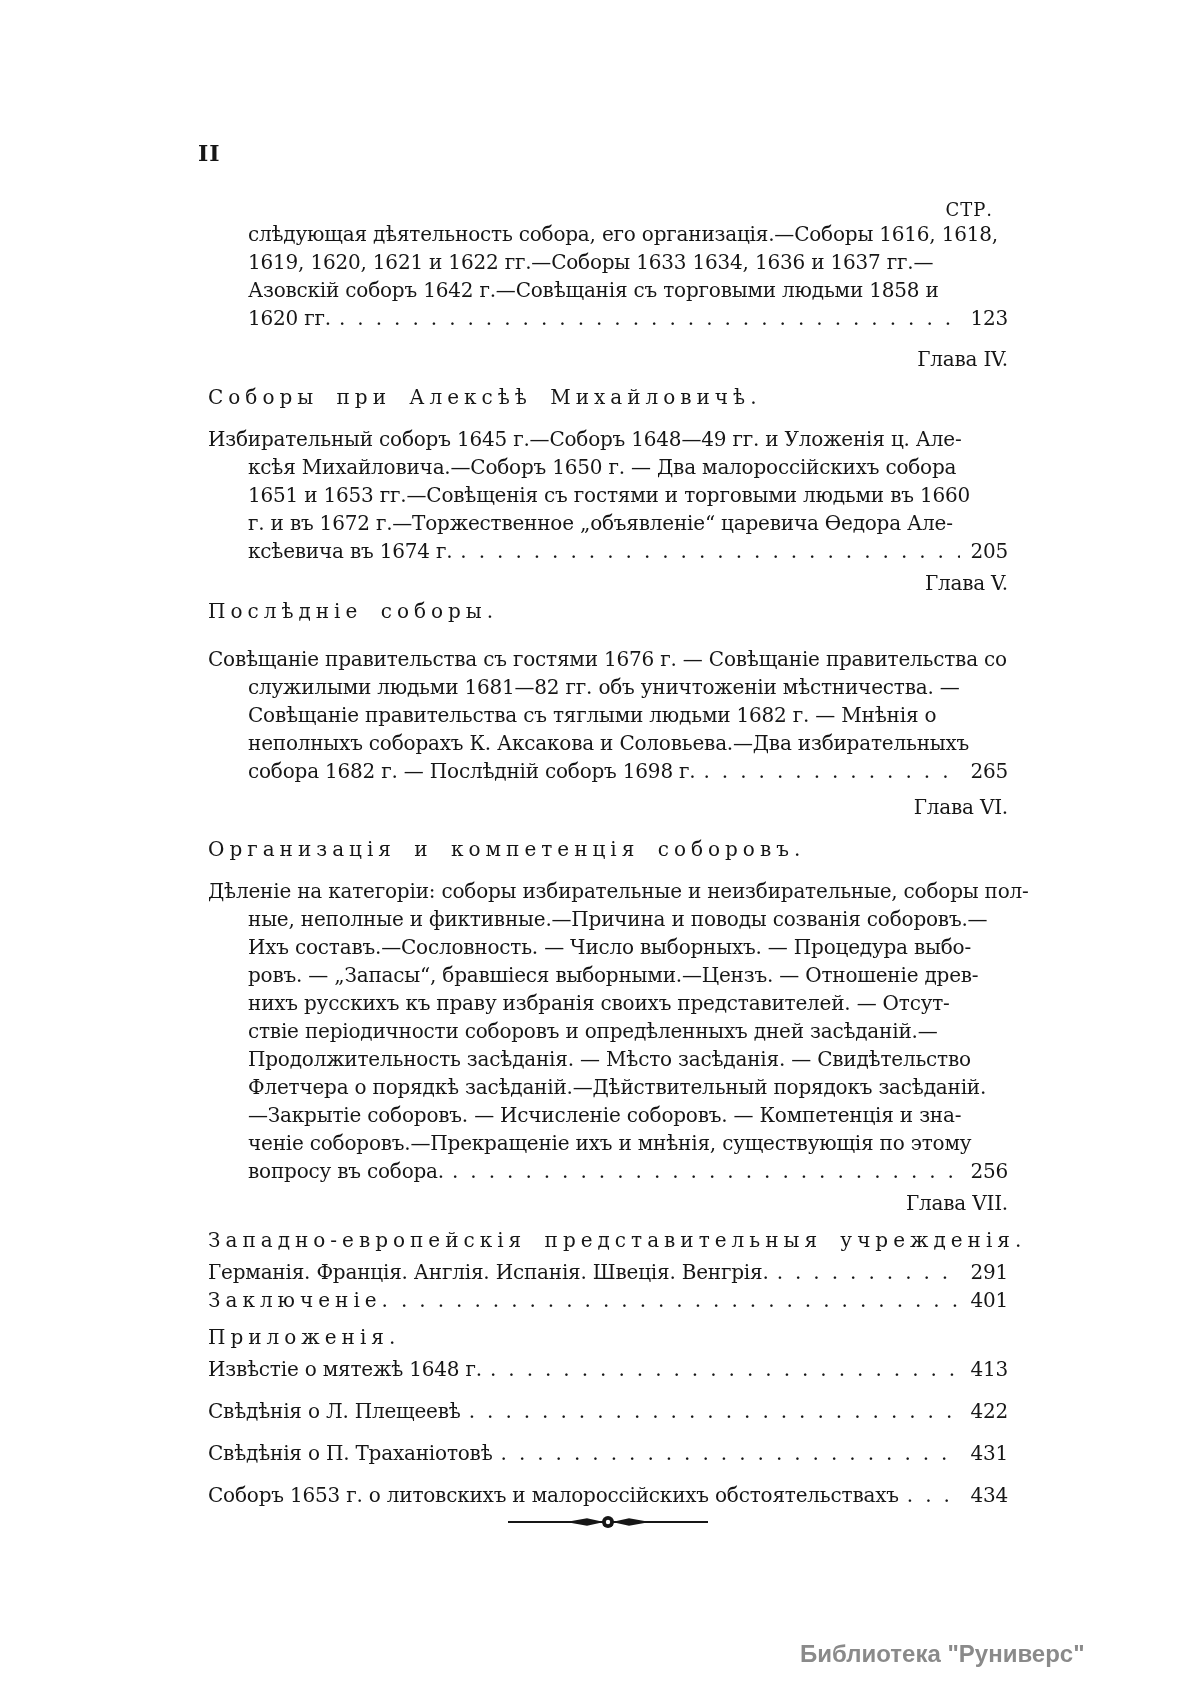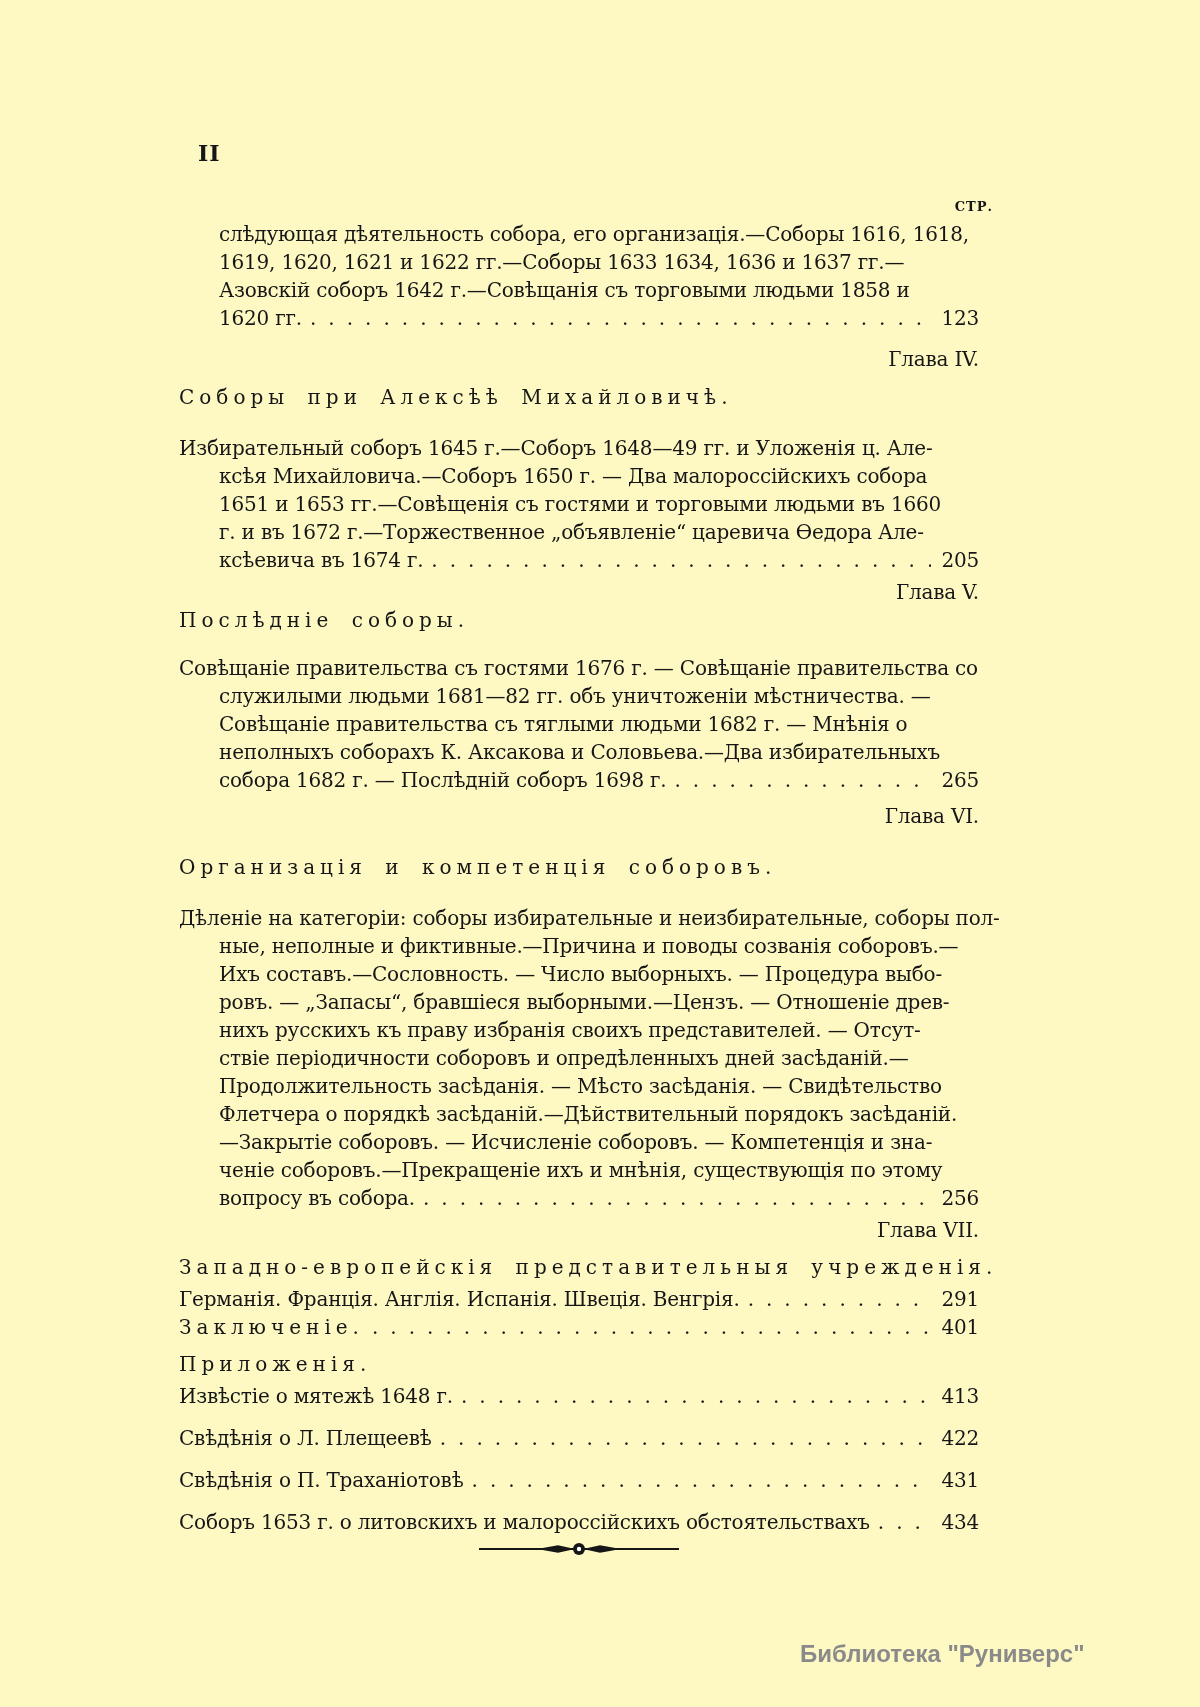--- a/index.html
+++ b/index.html
@@ -1,33 +1,33 @@
 <!DOCTYPE html>
 <html><head>
 <meta charset="utf-8">
 <style>
   * { margin:0; padding:0; box-sizing:border-box; }
   html,body { background:#e9e9e9; }
   .page {
-    position:relative; width:1200px; height:1707px; background:#fef9c3;
+    position:relative; width:1200px; height:1707px; background:#ffffff;
     font-family:"DejaVu Serif", serif; color:#161616; overflow:hidden;
   }
   .corner-num { position:absolute; left:198px; top:140px; font-size:22px; font-weight:bold; letter-spacing:1px; }
-  .col-header { position:absolute; right:207px; top:199px; font-size:13px; font-weight:bold; letter-spacing:1px;margin-left:37px; }
-  .col { position:absolute; left:179px; top:220px; width:800px; font-size:20px; line-height:28px; letter-spacing:-0.2px; }
+  .col-header { position:absolute; right:207px; top:199px; font-size:18px; font-weight:normal; letter-spacing:1px;margin-left:37px; }
+  .col { position:absolute; left:208px; top:220px; width:800px; font-size:20px; line-height:28px; letter-spacing:-0.2px; }
   .line  { white-space:nowrap; }
   .hang  { margin-left:40px; }
   .chapter { font-size:20px; line-height:28px; white-space:nowrap;text-align:right; }
   .sectitle { font-size:20px; line-height:28px; letter-spacing:5px; word-spacing:7px; white-space:nowrap; }
   .leader-line { display:flex; align-items:baseline; }
   .ll-text { white-space:nowrap; flex:0 0 auto; }
   .ll-dots { flex:1 1 auto; overflow:hidden; white-space:nowrap; letter-spacing:12px; padding-left:8px; }
   .ll-page { flex:0 0 48px; text-align:right; white-space:nowrap; }
   .mt13{margin-top:13px}.mt10{margin-top:10px}.mt9{margin-top:9px}.mt8{margin-top:8px}
-  .mt7{margin-top:23px}.mt5{margin-top:4px}.mt4{margin-top:4px}.mt2{margin-top:14px}.mt14{margin-top:20px}
+  .mt7{margin-top:14px}.mt5{margin-top:4px}.mt4{margin-top:4px}.mt2{margin-top:14px}.mt14{margin-top:20px}
   .spread { letter-spacing:5px; word-spacing:7px; }
   .divider { width:200px; margin:6px auto 0 auto; display:block; }
   .watermark {
     position:absolute; left:800px; top:1640px;
     font-family:"Liberation Sans", sans-serif; font-weight:bold;
     font-size:24px; color:#8a8a8a; white-space:nowrap;
   }
 </style>
 </head>
 <body>

